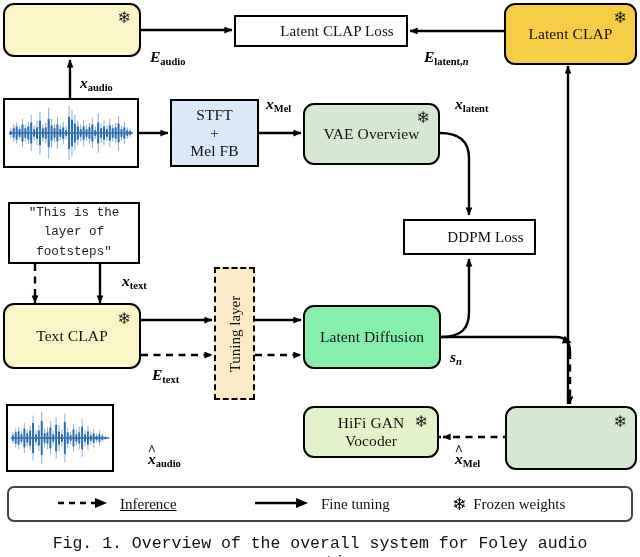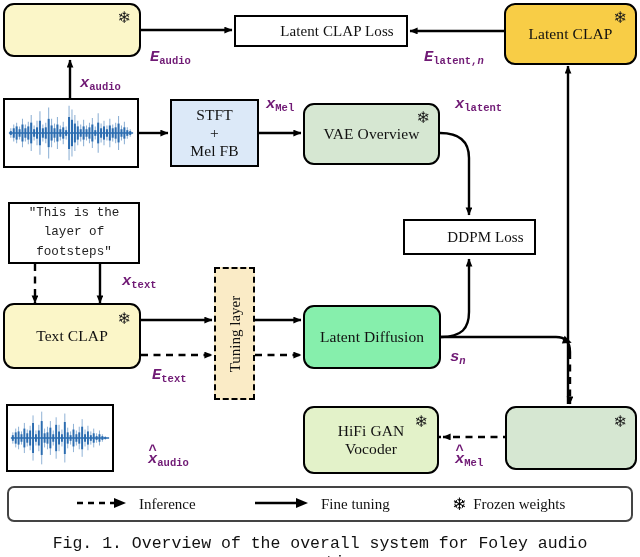--- a/index.html
+++ b/index.html
@@ -46,22 +46,22 @@
   .wave svg{display:block;width:100%;height:100%;}
 
   
   .prompt{position:absolute;box-sizing:border-box;border:2.2px solid #000;background:#fff;
           display:flex;align-items:center;justify-content:center;}
   .prompt span{font-family:"Liberation Mono","DejaVu Sans Mono",monospace;
                font-size:12.6px;color:#222;text-align:center;line-height:1.52;
                white-space:pre;}
 
   
-  .lbl{position:absolute;white-space:nowrap;color:#701a75;
-       font-family:Liberation Mono, monospace;}
+  .lbl{position:absolute;white-space:nowrap;color:#000000;
+       font-family:Liberation Serif, serif;}
   .lbl i{font-style:italic;font-weight:700;font-size:15.5px;}
   .lbl sub{font-style:normal;font-weight:700;font-size:10.5px;
            letter-spacing:0;vertical-align:baseline;position:relative;top:3px;}
   .lbl sub.it{font-style:italic;}
   .hatwrap{position:relative;display:inline-block;}
   .hatwrap .hat{position:absolute;left:50%;top:-0.52em;transform:translateX(-50%);
                 font-style:normal;font-weight:700;font-size:14px;}
 
   
   .legend{position:absolute;box-sizing:border-box;border:2px solid #444;
@@ -264,21 +264,21 @@
   </div>
 
   <div class="tuning" style="left:214px;top:267px;width:41px;height:133px;">
     <span>Tuning layer</span>
   </div>
 
   <div class="node rounded c-pink" style="left:303px;top:305px;width:138px;height:64px;">
     <span class="ttl">Latent Diffusion</span>
   </div>
 
-  <div class="node rounded c-limegreen" style="left:303px;top:406px;width:136px;height:68px;flex-direction:column;">
+  <div class="node rounded c-limegreen" style="left:303px;top:406px;width:136px;height:52px;flex-direction:column;">
     <span class="ttl two">HiFi GAN</span>
     <span class="ttl two">Vocoder</span>
     <span class="snow" style="right:7px;top:5px;">❄</span>
   </div>
 
   <div class="node rounded c-green" style="left:505px;top:406px;width:132px;height:64px;">
     <span class="snow" style="right:6px;top:5px;">❄</span>
   </div>
 
   <div class="wave" style="left:6px;top:404px;width:108px;height:68px;">
@@ -382,21 +382,21 @@
     <i>s</i><sub class="it">n</sub>
   </div>
   <div class="lbl" style="left:148px;top:450px;">
     <span class="hatwrap"><span class="hat">^</span><i>x</i></span><sub>audio</sub>
   </div>
   <div class="lbl" style="left:455px;top:450px;">
     <span class="hatwrap"><span class="hat">^</span><i>x</i></span><sub>Mel</sub>
   </div>
 
   <div class="legend" style="left:7px;top:486px;width:626px;height:36px;">
-    <div class="item" style="position:absolute;left:67px;">
+    <div class="item" style="position:absolute;left:48px;text-decoration:underline;">
       <span class="glyph">
         <svg width="56" height="12" viewBox="0 0 56 12">
           <line x1="1" y1="6" x2="38" y2="6" stroke="#000" stroke-width="2.4" stroke-dasharray="6,5"></line>
           <path d="M38,1 L50,6 L38,11 z" fill="#000"></path>
         </svg>
       </span>
       <span class="txt">Inference</span>
     </div>
     <div class="item" style="position:absolute;left:245px;align-items:flex-end;">
       <span class="glyph">

